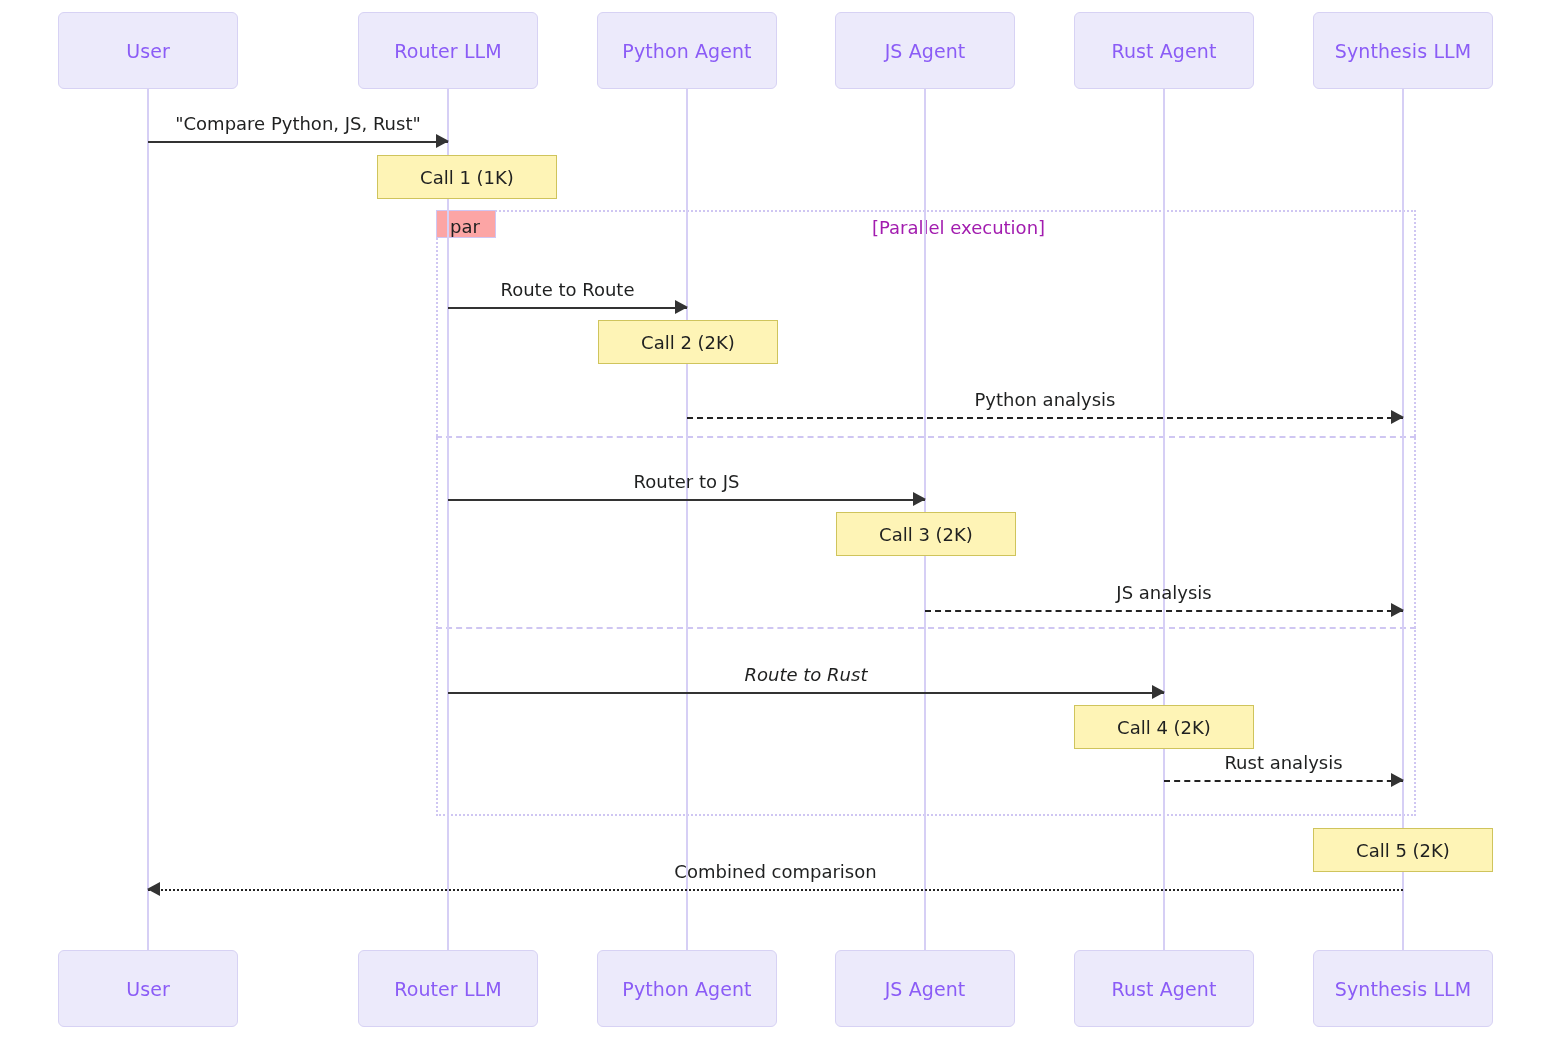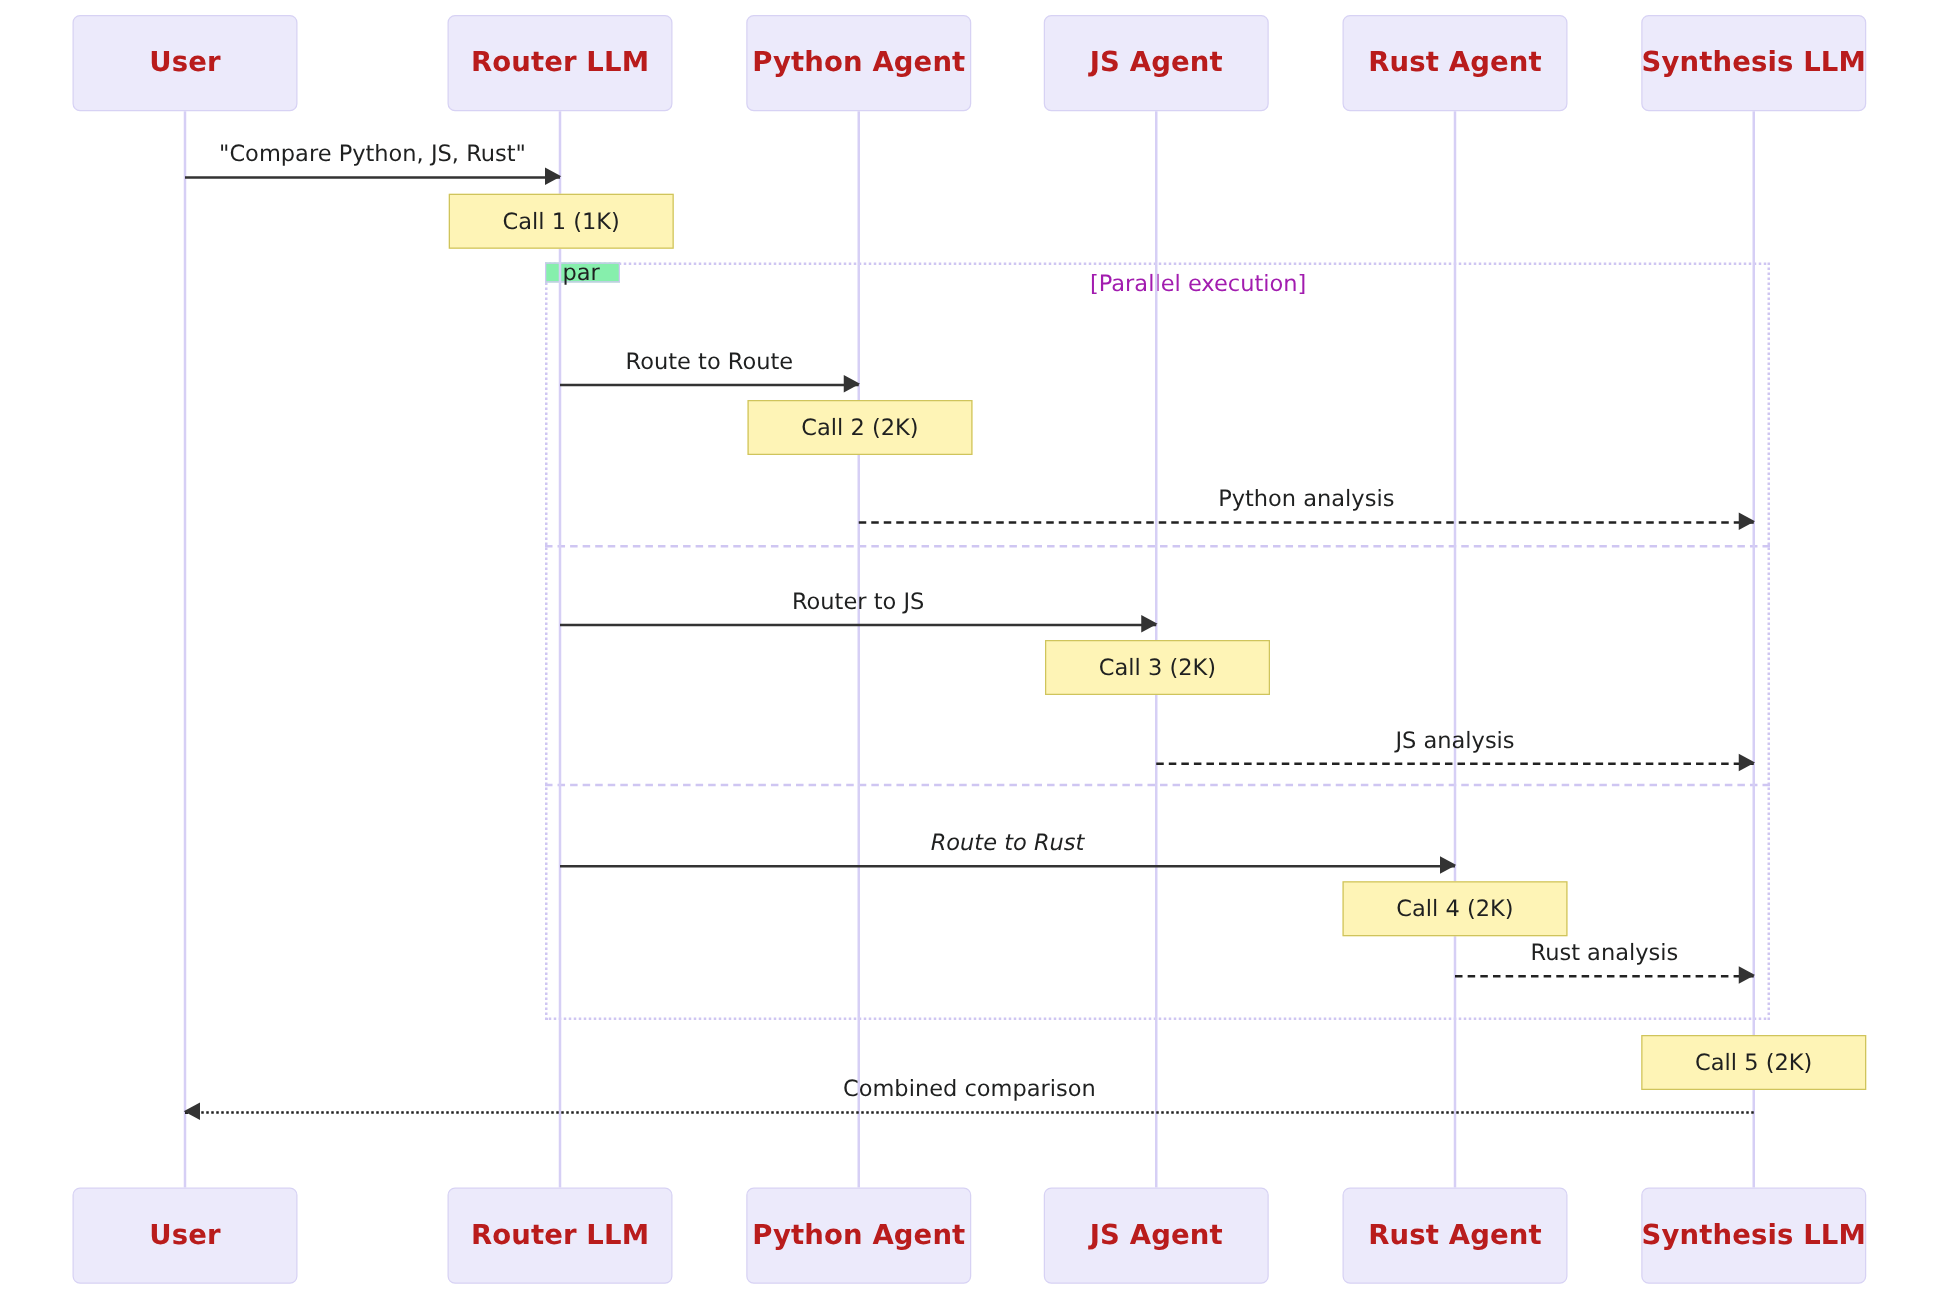--- a/index.html
+++ b/index.html
@@ -12,21 +12,21 @@
   #diagram{position:absolute;inset:0;}
 
   
   .actor-box{
     position:absolute;width:180px;height:77px;
     background:#ECEAFB;border:1px solid #D7D2F4;border-radius:6px;
     display:flex;align-items:center;justify-content:center;
     box-sizing:border-box;
   }
   .actor-label{
-    font-size:22px;font-weight:700;color:#b91c1c;
+    font-size:19px;font-weight:400;color:#8b5cf6;
     letter-spacing:.1px;white-space:nowrap;
   }
 
   
   .lifeline{
     position:absolute;width:2px;background:#D6CFF5;top:89px;height:861px;
   }
 
   
   .note{
@@ -53,23 +53,23 @@
     position:absolute;bottom:9px;width:100%;text-align:center;
     font-size:18px;color:#1f2020;white-space:nowrap;
   }
 
   
   .fragment{
     position:absolute;border:2px dotted #CFC6F2;box-sizing:border-box;
     background:transparent;
   }
   .fragment-tab{
-    position:absolute;height:16px;
-    background:#86efac;border:1px solid #CFC6F2;
-    display:flex;align-items:center;padding-left:13px;
+    position:absolute;height:28px;
+    background:#fca5a5;border:1px solid #CFC6F2;
+    display:flex;align-items:flex-end;padding-left:13px;
     box-sizing:border-box;
   }
   .fragment-tab-label{font-size:18px;color:#1f2020;}
   .fragment-title{
     position:absolute;font-size:18px;color:#a21caf;white-space:nowrap;
   }
   .fragment-divider{
     position:absolute;height:0;border-top:2px dashed #CFC6F2;
   }
 </style>
@@ -153,21 +153,21 @@
         <div class="msg-label">Rust analysis</div>
       </div>
       <div class="msg dotted" style="left: 148px; width: 1255px; top: 889px;">
         <div class="line"></div>
         <div class="arrowhead left"></div>
         <div class="msg-label">Combined comparison</div>
       </div>
     </div>
 
   <div id="notes">
-      <div class="note" style="left: 359px; top: 155px;">
+      <div class="note" style="left: 377px; top: 155px;">
         <span class="note-label">Call 1 (1K)</span>
       </div>
       <div class="note" style="left: 598px; top: 320px;">
         <span class="note-label">Call 2 (2K)</span>
       </div>
       <div class="note" style="left: 836px; top: 512px;">
         <span class="note-label">Call 3 (2K)</span>
       </div>
       <div class="note" style="left: 1074px; top: 705px; text-align: center;">
         <span class="note-label">Call 4 (2K)</span>

